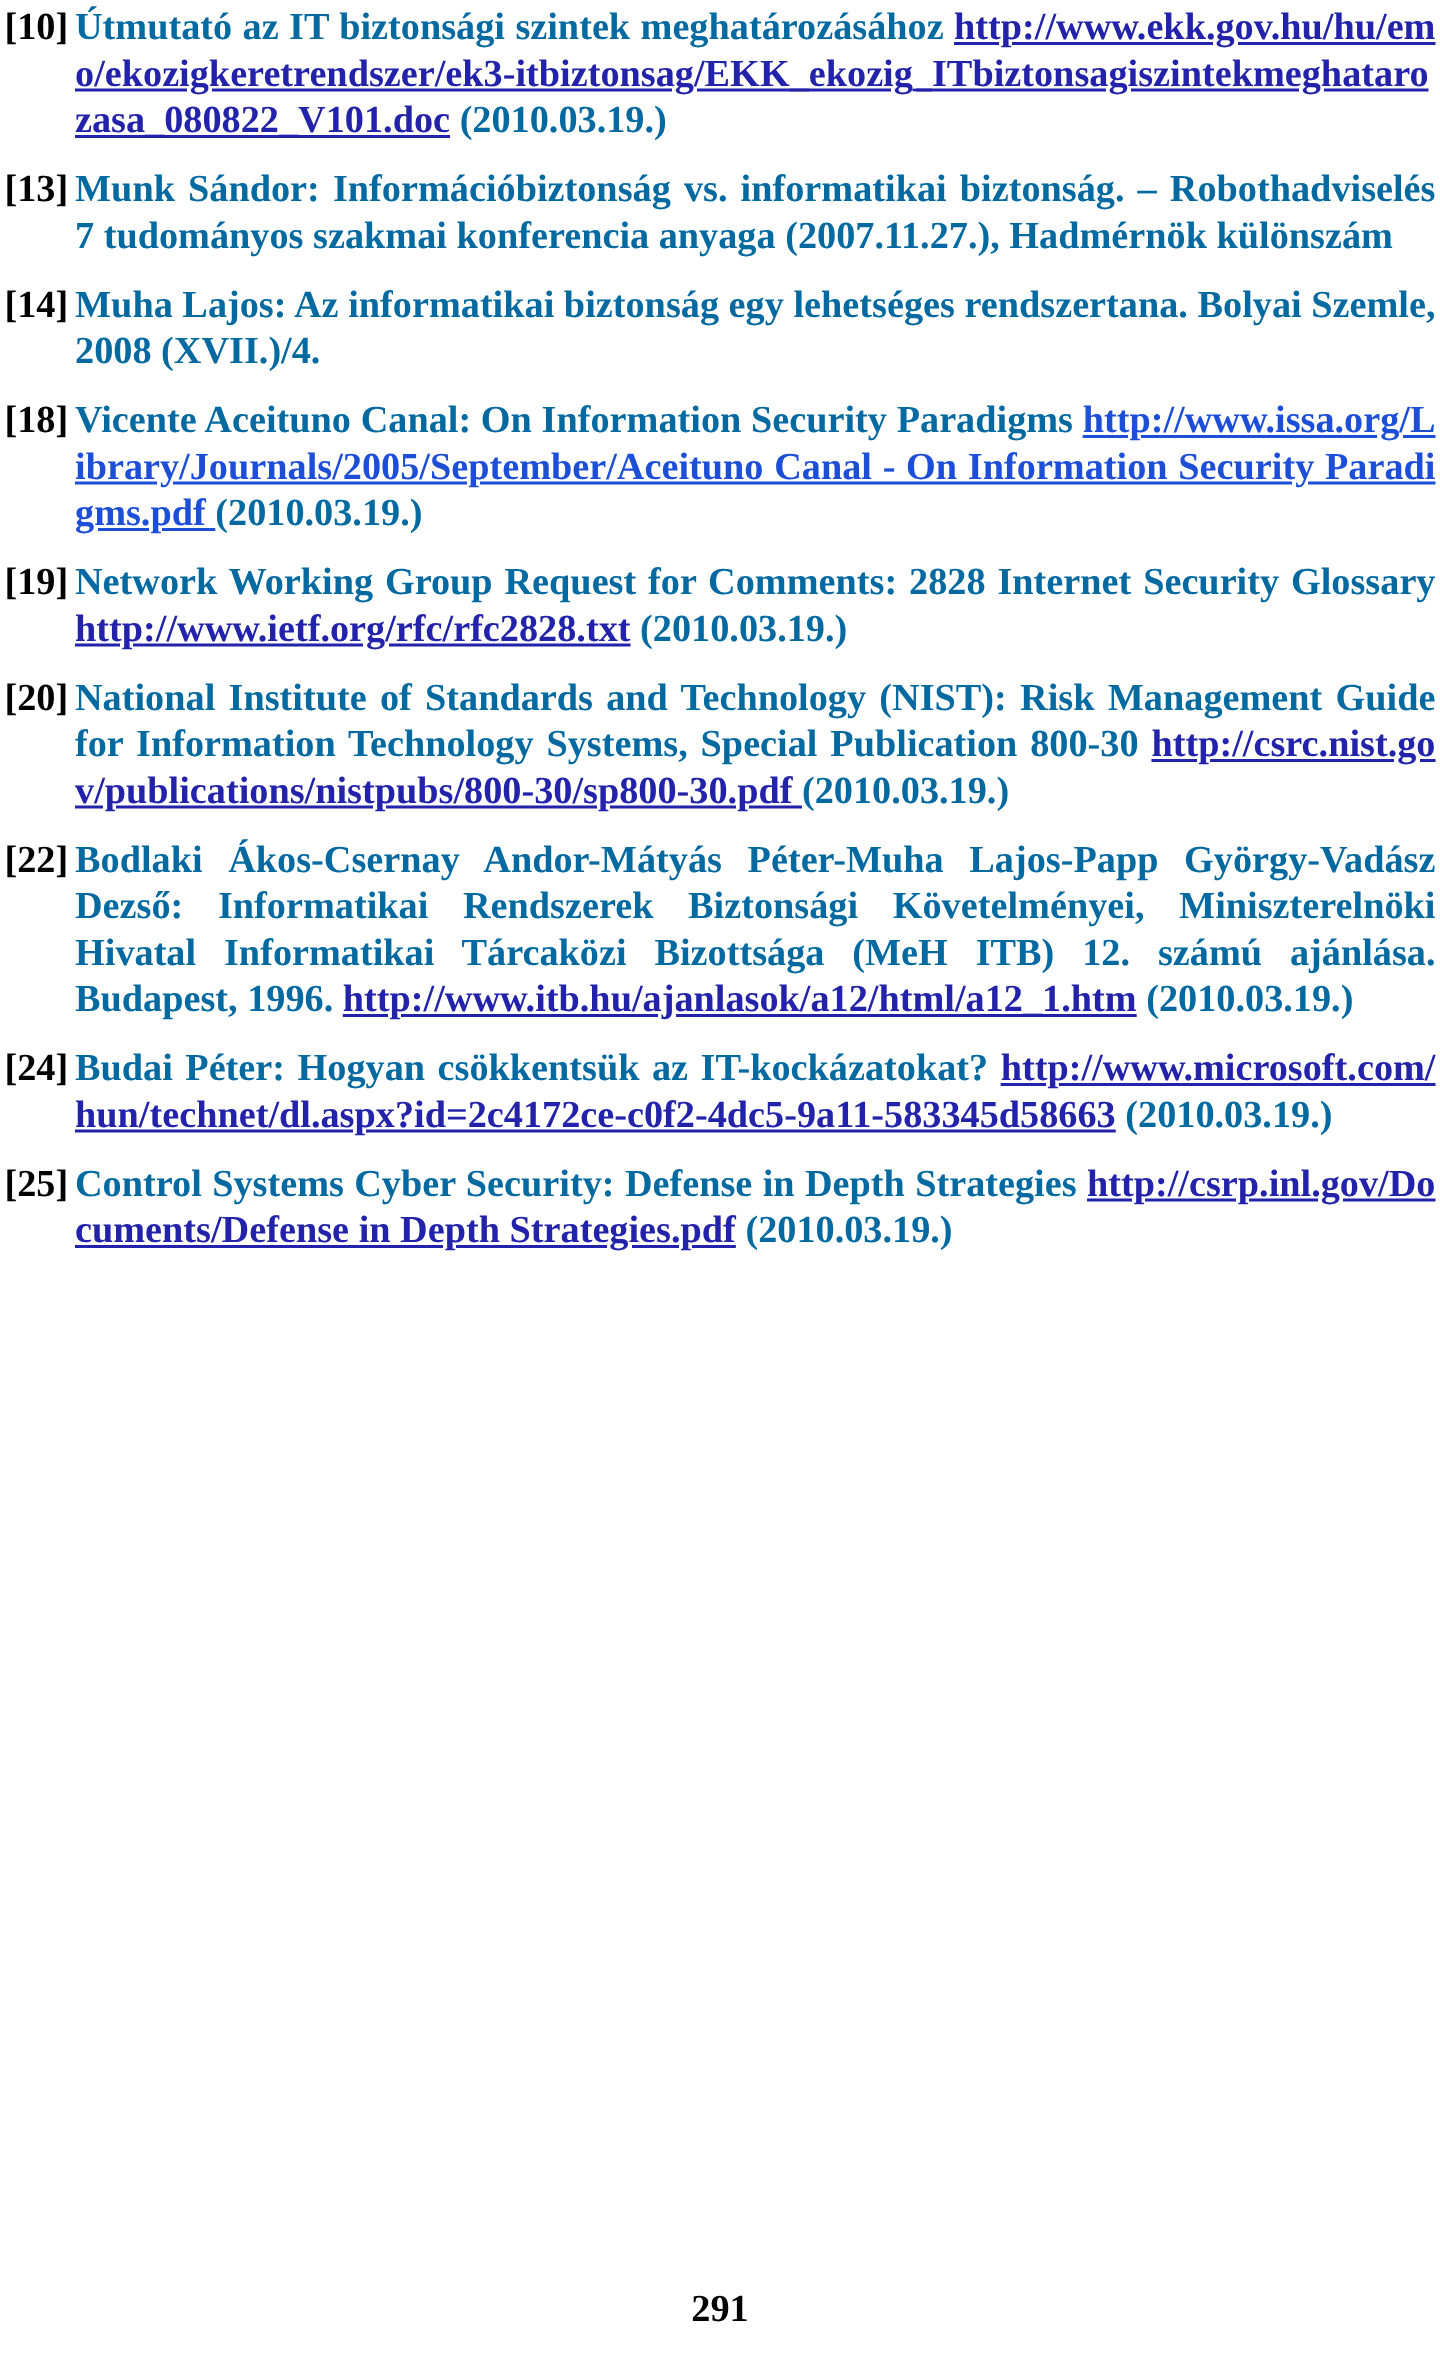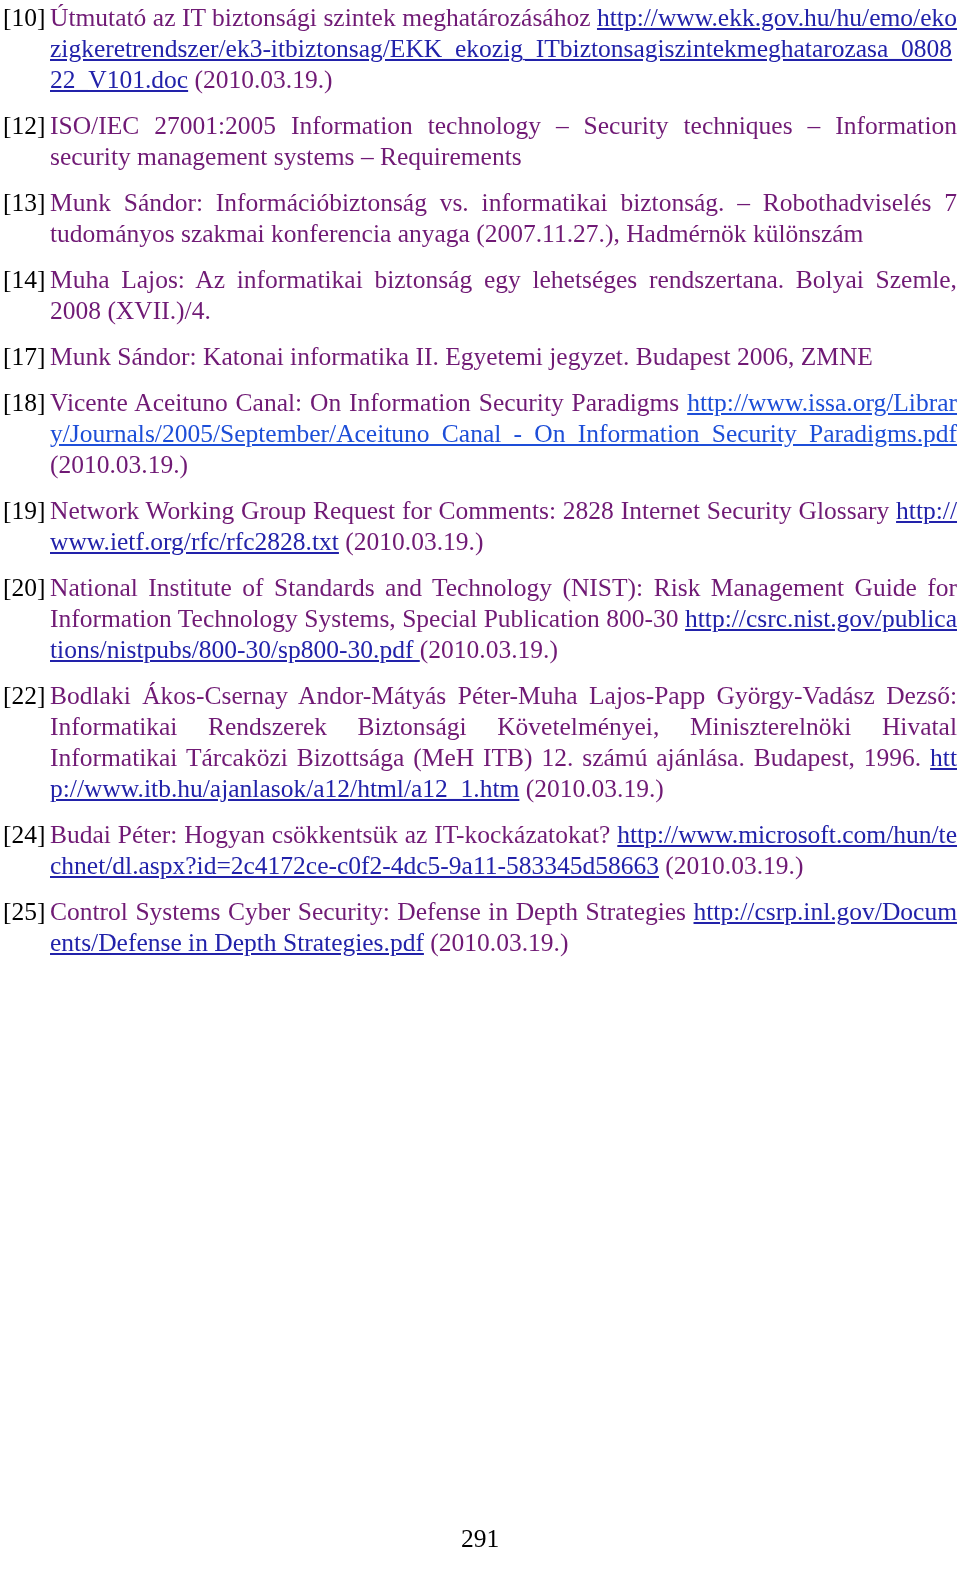--- a/index.html
+++ b/index.html
@@ -15,20 +15,21 @@
     position: relative;
     overflow: hidden;
   }
 
   .page {
     position: relative;
     width: 960px;
     height: 1575px;
     box-sizing: border-box;
     padding: 0px 0px 0px 17px;
+    font-weight: bold;
   }
 
   .refs {
     position: absolute;
     left: 3px;
     top: 2px;
     width: 954px;
   }
 
   
@@ -60,21 +61,21 @@
   }
 
   a.link,
   .link {
     color: #2222aa;
     text-decoration: underline;
     word-break: break-all;
     overflow-wrap: anywhere;
   }
 
-  .plain { color: #701a75; text-decoration: none; }
+  .plain { color: #0369a1; text-decoration: none; }
 
   .page-number {
     position: absolute;
     left: 0;
     right: 0;
     top: 1523px;
     text-align: center;
     font-size: 25.5px;
     line-height: 31px;
   }
@@ -83,34 +84,26 @@
 <body>
 
 <div class="page">
 
   <div class="refs">
       <div class="ref">
         <span class="ref-num">[10]</span>
         <span class="ref-body"><span class="plain">Útmutató az IT biztonsági szintek meghatározásához </span><a class="link" href="#" style="color: rgb(34, 34, 170);">http://www.ekk.gov.hu/hu/emo/ekozigkeretrendszer/ek3-itbiztonsag/EKK_ekozig_ITbiztonsagiszintekmeghatarozasa_080822_V101.doc</a><span class="plain"> (2010.03.19.)</span></span>
       </div>
       <div class="ref">
-        <span class="ref-num">[12]</span>
-        <span class="ref-body"><span class="plain">ISO/IEC 27001:2005 Information technology – Security techniques – Information security management systems – Requirements</span></span>
-      </div>
-      <div class="ref">
         <span class="ref-num">[13]</span>
         <span class="ref-body"><span class="plain">Munk Sándor: Információbiztonság vs. informatikai biztonság. – Robothadviselés 7 tudományos szakmai konferencia anyaga (2007.11.27.), Hadmérnök különszám</span></span>
       </div>
       <div class="ref">
         <span class="ref-num">[14]</span>
         <span class="ref-body"><span class="plain">Muha Lajos: Az informatikai biztonság egy lehetséges rendszertana. Bolyai Szemle, 2008 (XVII.)/4.</span></span>
-      </div>
-      <div class="ref">
-        <span class="ref-num">[17]</span>
-        <span class="ref-body"><span class="plain">Munk Sándor: Katonai informatika II. Egyetemi jegyzet. Budapest 2006, ZMNE</span></span>
       </div>
       <div class="ref">
         <span class="ref-num">[18]</span>
         <span class="ref-body"><span class="plain">Vicente Aceituno Canal: On Information Security Paradigms </span><a class="link" href="#" style="color: #1d4ed8;">http://www.issa.org/Library/Journals/2005/September/Aceituno Canal - On Information Security Paradigms.pdf </a><span class="plain">(2010.03.19.)</span></span>
       </div>
       <div class="ref">
         <span class="ref-num">[19]</span>
         <span class="ref-body"><span class="plain">Network Working Group Request for Comments: 2828 Internet Security Glossary </span><a class="link" href="#" style="color: rgb(34, 34, 170);">http://www.ietf.org/rfc/rfc2828.txt</a><span class="plain"> (2010.03.19.)</span></span>
       </div>
       <div class="ref">

